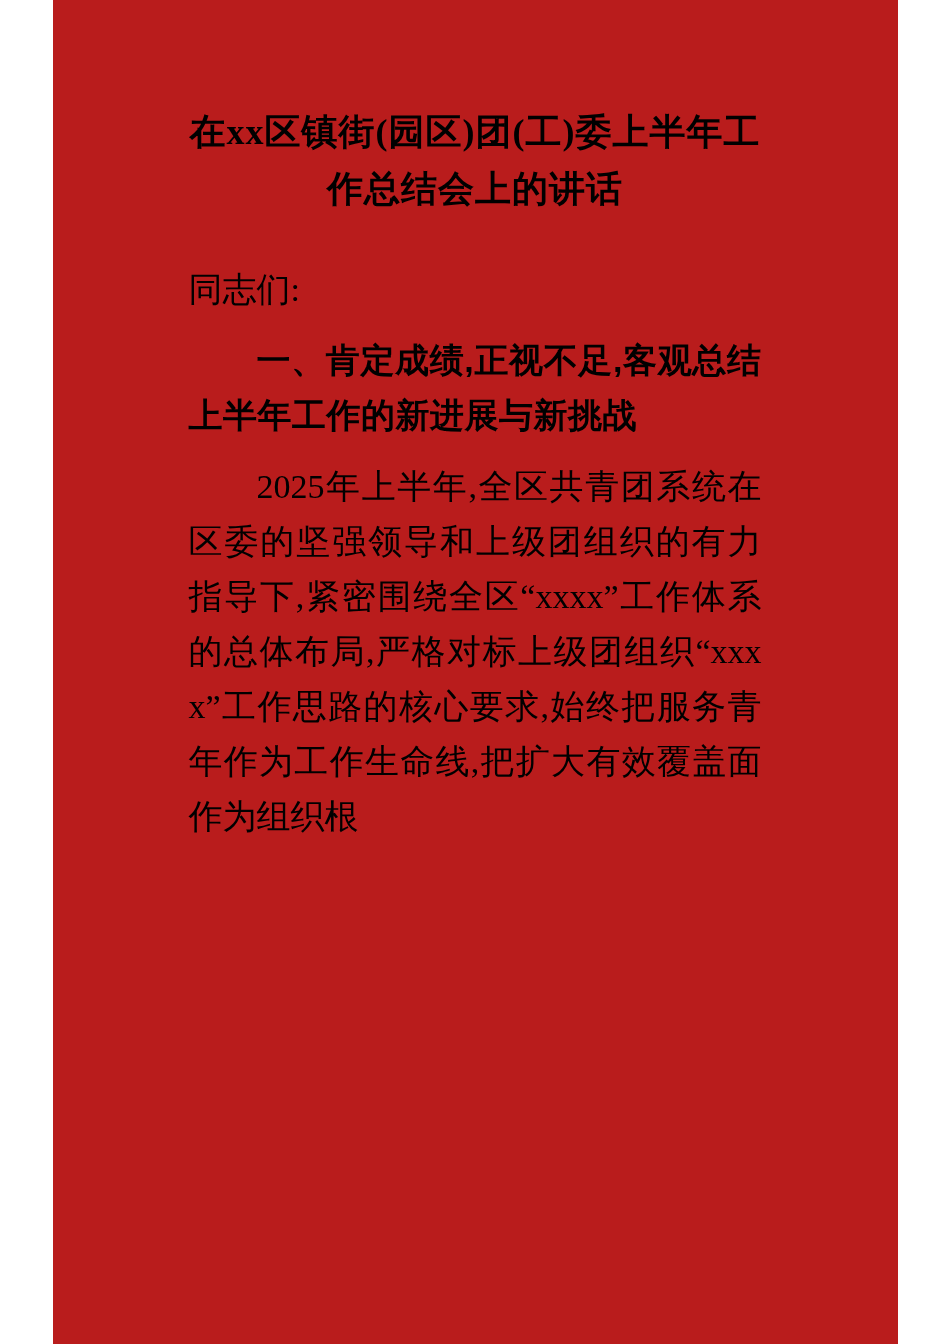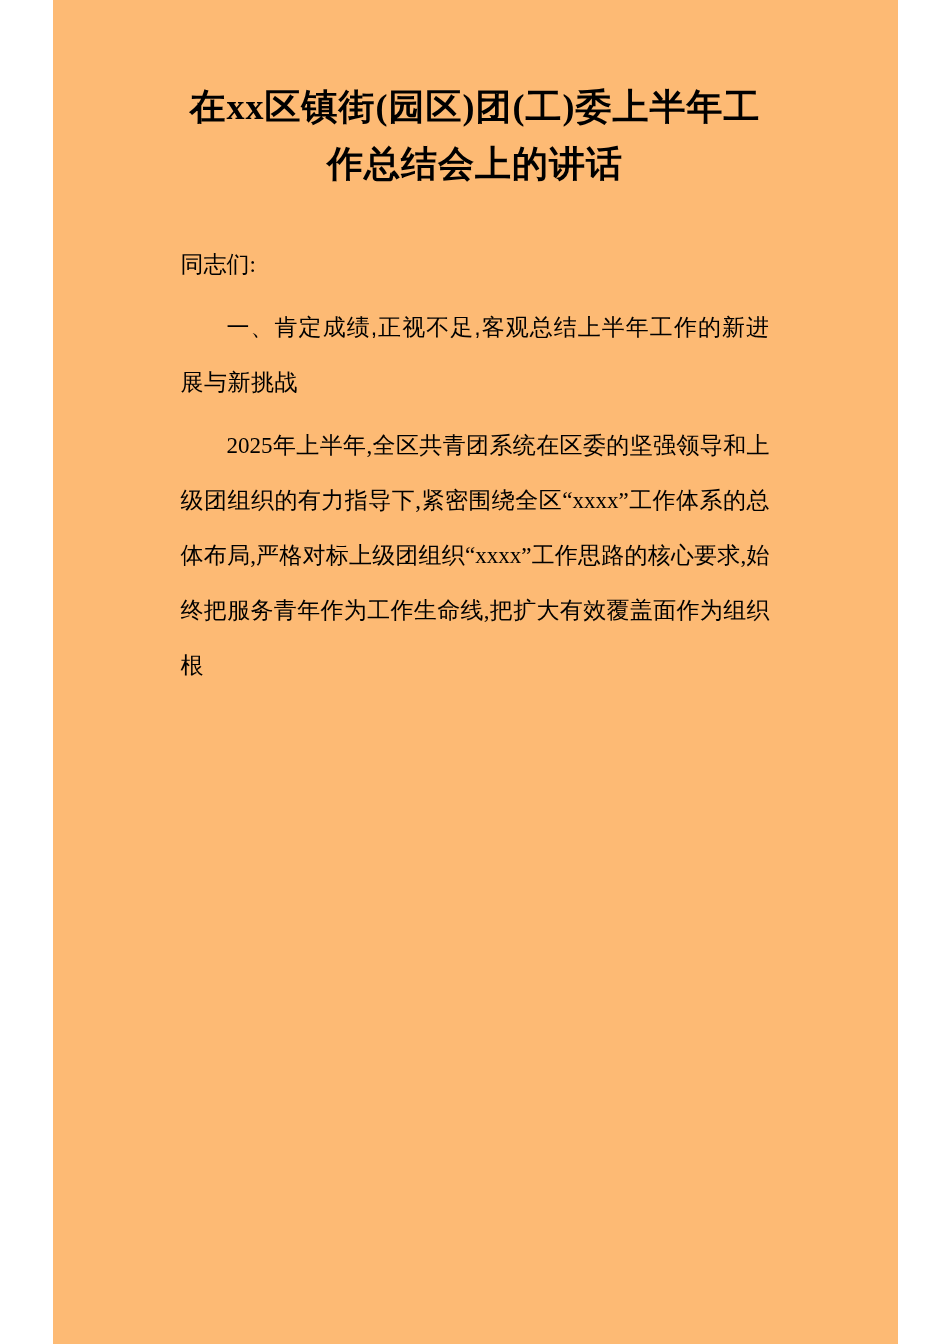--- a/index.html
+++ b/index.html
@@ -6,48 +6,48 @@
     margin: 0;
     padding: 0;
     background: #ffffff;
   }
   .page {
     position: relative;
     width: 845px;
     height: 1344px;
     box-sizing: border-box;
     margin: 0 auto;
-    background: #fdba74;
-    padding: 79px 120px 0 120px;
+    background: #b91c1c;
+    padding: 104px 120px 0 120px;
     overflow: hidden;
     font-family: "Liberation Serif", "DejaVu Serif", serif;
     color: #000000;
   }
   .doc-title {
     margin: 0 0 44px 0;
     font-size: 36px;
     font-weight: bold;
     line-height: 57px;
     text-align: center;
     letter-spacing: 1px;
   }
   .para {
-    margin: 8px;
-    font-size: 23px;
+    margin: 16px;
+    font-size: 34px;
     line-height: 55px;
     text-align: justify;
     text-justify: inter-ideograph;
     text-indent: 2em;
     word-break: break-all;
   }
   .para.no-indent {
     text-indent: 0;
   }
   .para.heading {
-    font-weight: normal;
+    font-weight: bold;
     font-family: "Liberation Sans", "DejaVu Sans", sans-serif;
     letter-spacing: 0.5px;
   }
 </style>
 </head>
 <body>
 
 <div class="page">
 
   <h1 class="doc-title">在xx区镇街(园区)团(工)委上半年工作总结会上的讲话</h1>

